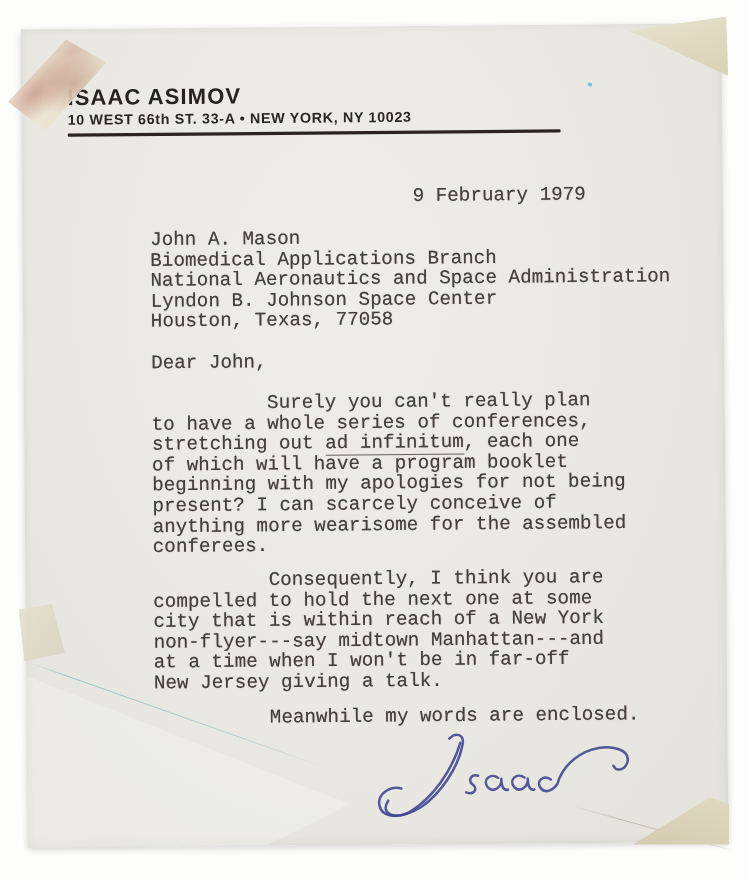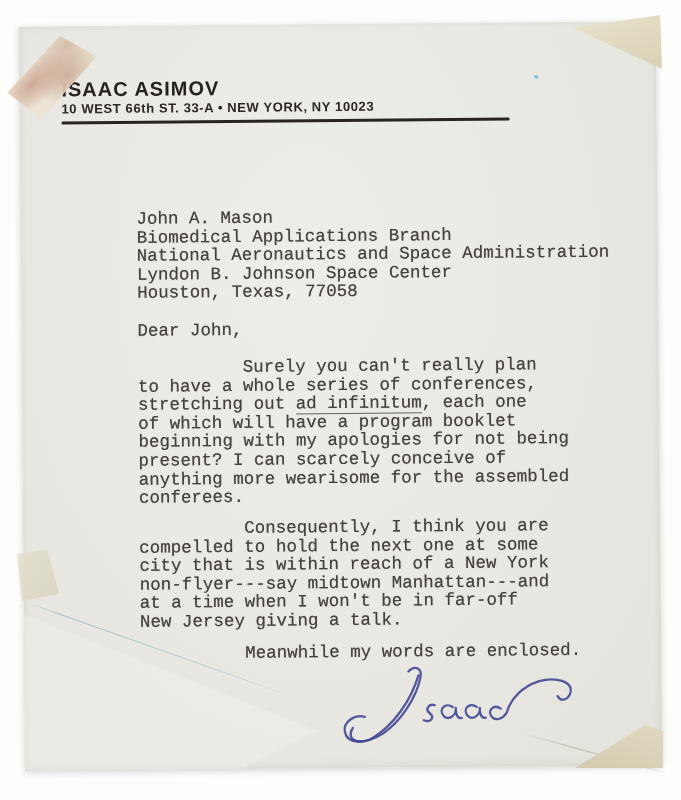--- a/index.html
+++ b/index.html
@@ -119,20 +119,21 @@
 <body>
 
 <div class="scene">
 
   <div class="paper">
 
     <div class="lh-name">ISAAC ASIMOV</div>
     <div class="lh-addr">10 WEST 66th ST. 33-A • NEW YORK, NY 10023</div>
     <div class="lh-rule"></div>
 
+    <div class="typed date-line">9 February 1979</div>
 
     <div class="typed recipient"><div>John A. Mason</div><div>Biomedical Applications Branch</div><div>National Aeronautics and Space Administration</div><div>Lyndon B. Johnson Space Center</div><div>Houston, Texas, 77058</div></div>
 
     <div class="typed salutation">Dear John,</div>
 
     <div class="typed para1"><span>          Surely you can't really plan
 to have a whole series of conferences,
 stretching out </span><span class="u">ad infinitum</span><span>, each one
 of which will have a program booklet
 beginning with my apologies for not being

